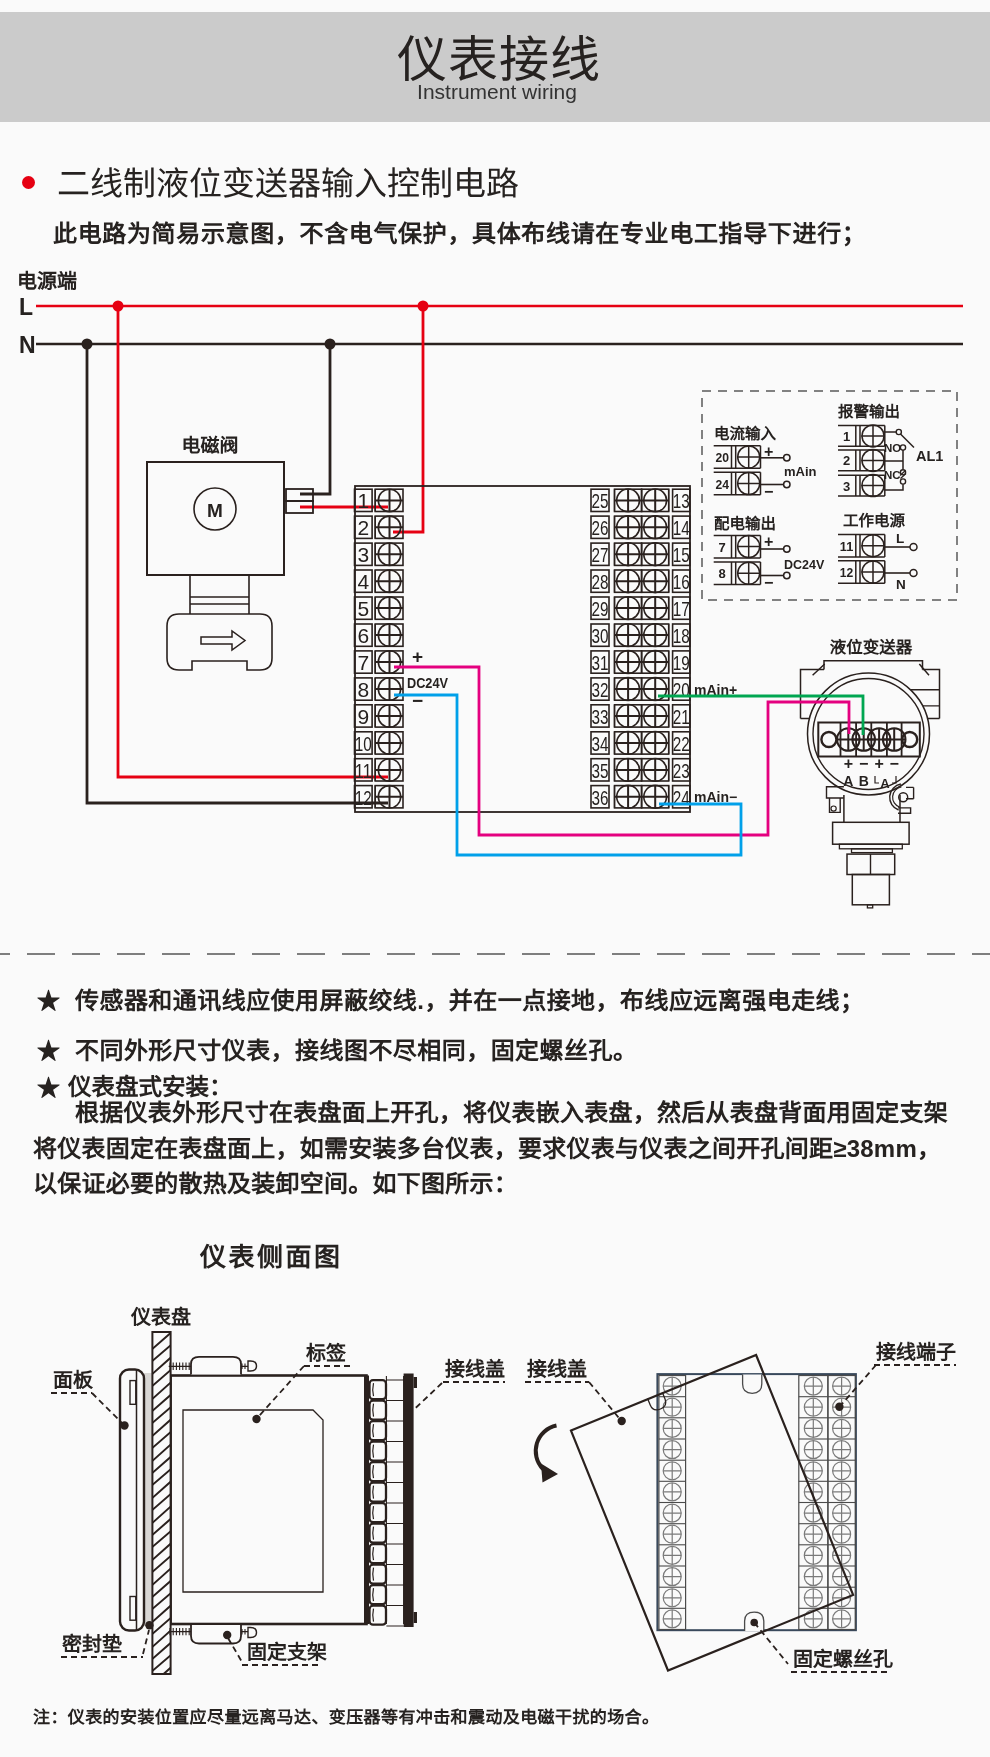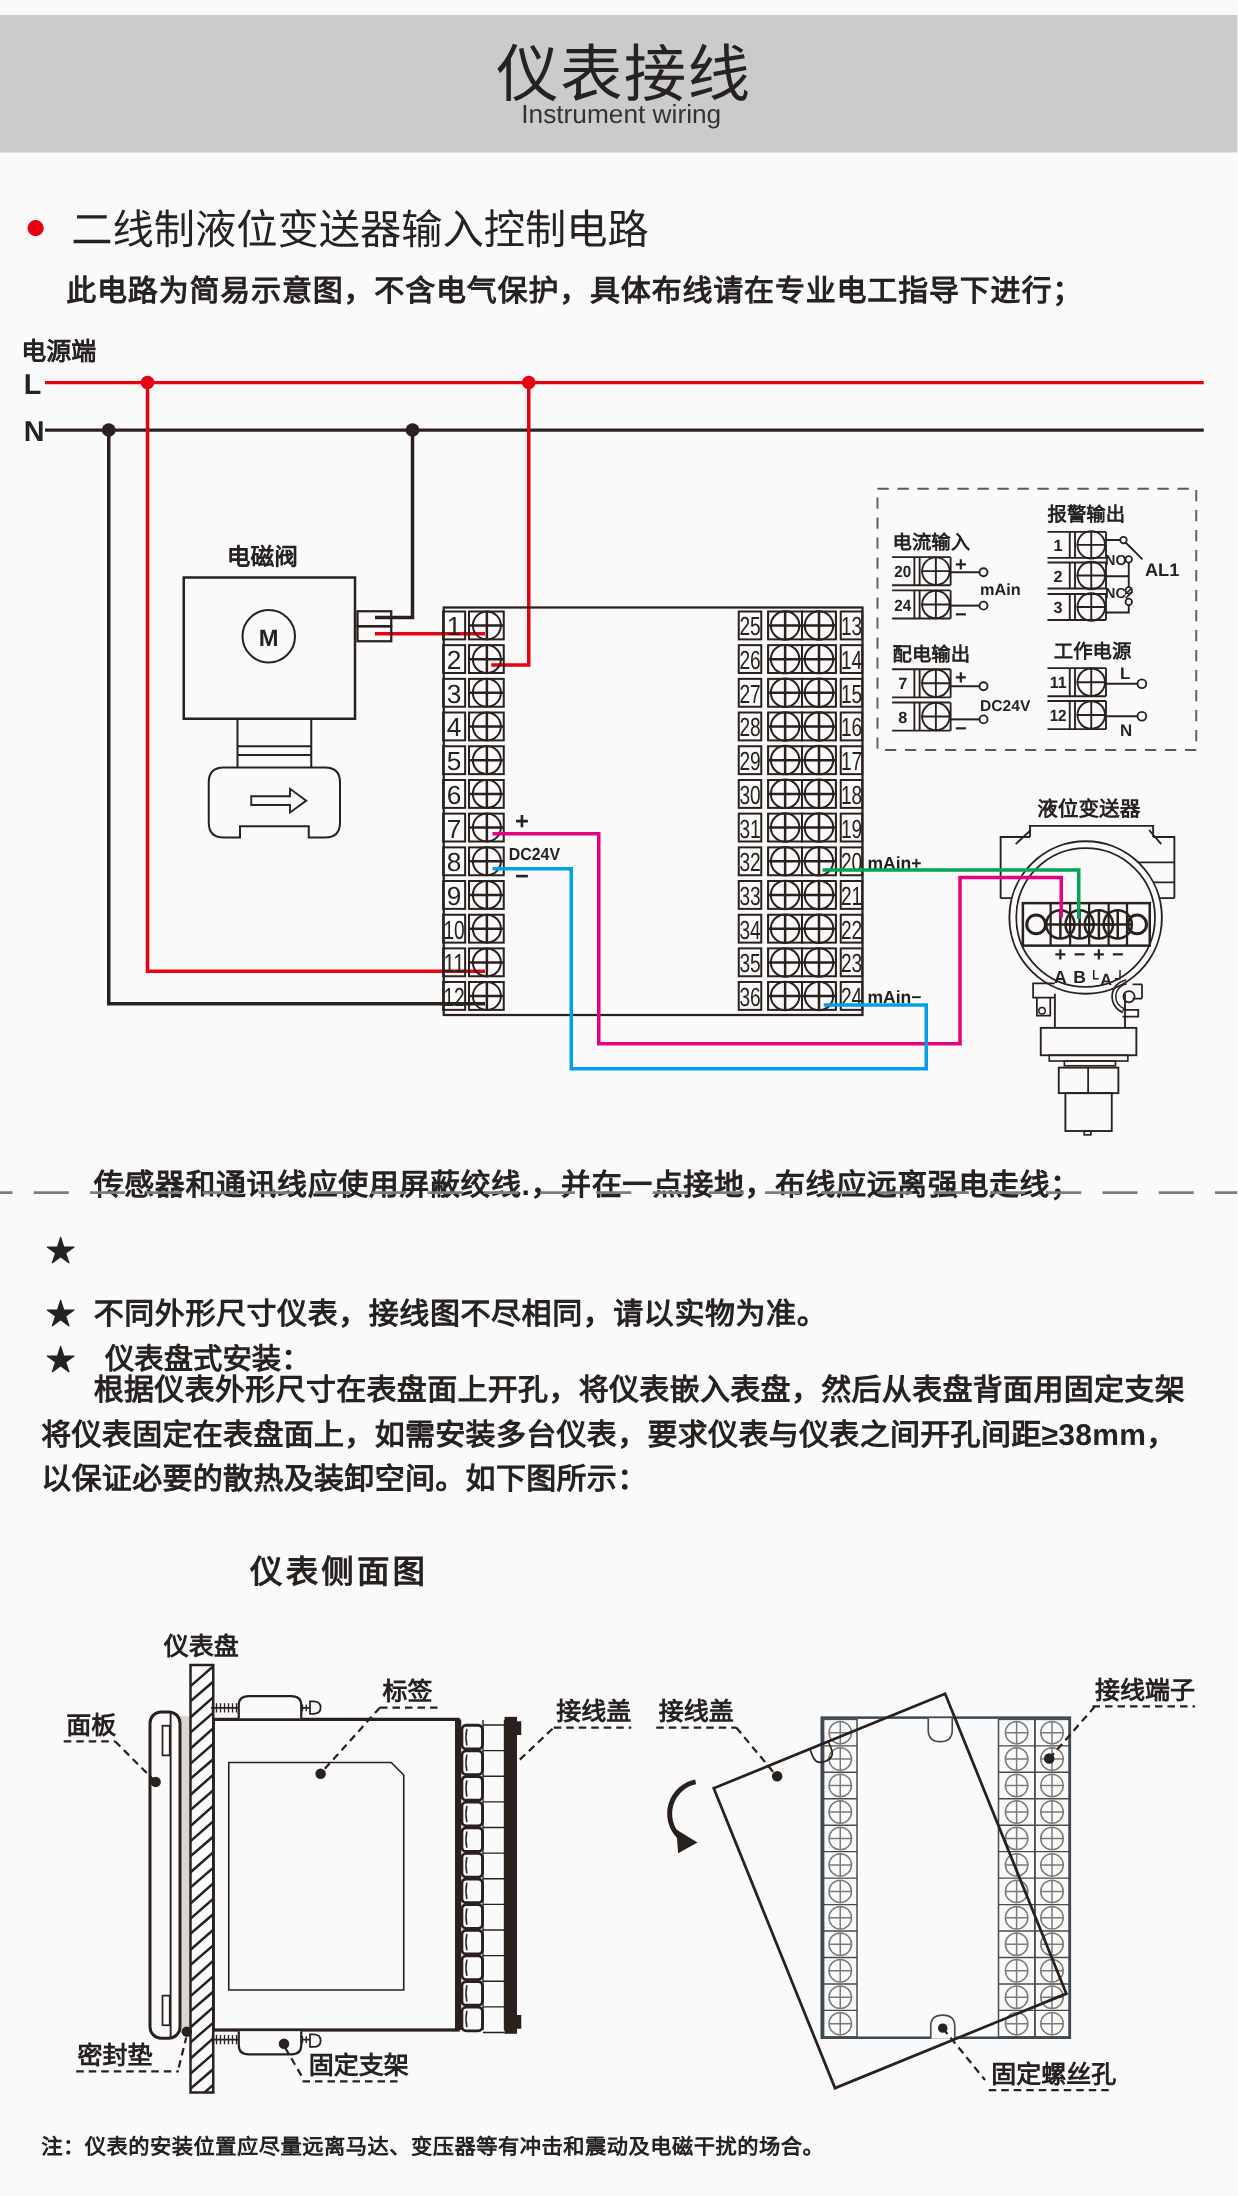--- a/index.html
+++ b/index.html
@@ -19,27 +19,27 @@
 
 <div class="abs" style="left:2px;top:80px;width:990px;text-align:center;font-size:21px;color:#333">Instrument wiring</div>
 
 <div class="abs" style="left:21.5px;top:175.5px;width:13px;height:13px;border-radius:50%;background:#e60012"></div>
 
 <div class="abs" style="left:57px;top:166px;font-size:33px;font-weight:500;line-height:36px">二线制液位变送器输入控制电路</div>
 
 <div class="abs" style="left:53px;top:219px;font-size:24px;font-weight:600;line-height:30px;letter-spacing:0.65px">此电路为简易示意图，不含电气保护，具体布线请在专业电工指导下进行；</div>
 
 <div class="abs" style="left:37px;top:982px;font-size:23px;font-weight:600">★</div>
-<div class="abs" style="left:75px;top:928px;font-size:24px;font-weight:600;letter-spacing:0.45px">传感器和通讯线应使用屏蔽绞线.，并在一点接地，布线应远离强电走线；</div>
+<div class="abs" style="left:75px;top:981px;font-size:24px;font-weight:600;letter-spacing:0.45px">传感器和通讯线应使用屏蔽绞线.，并在一点接地，布线应远离强电走线；</div>
 
 <div class="abs" style="left:37px;top:1032px;font-size:23px;font-weight:600">★</div>
-<div class="abs" style="left:75px;top:1031px;font-size:24px;font-weight:600;letter-spacing:0.45px">不同外形尺寸仪表，接线图不尽相同，请以实物为准。</div>
+<div class="abs" style="left:75px;top:1031px;font-size:24px;font-weight:600;letter-spacing:0.45px">不同外形尺寸仪表，接线图不尽相同，固定螺丝孔。</div>
 
 <div class="abs" style="left:37px;top:1069px;font-size:23px;font-weight:600">★</div>
-<div class="abs" style="left:84px;top:1068px;font-size:23.5px;font-weight:600">仪表盘式安装：</div>
+<div class="abs" style="left:68px;top:1068px;font-size:23.5px;font-weight:600">仪表盘式安装：</div>
 
 <div class="abs" style="left:33px;top:1095px;width:940px;font-size:24px;font-weight:600;line-height:35.5px;letter-spacing:0.25px"><span style="display:inline-block;width:42px"></span>根据仪表外形尺寸在表盘面上开孔，将仪表嵌入表盘，然后从表盘背面用固定支架<br>将仪表固定在表盘面上，如需安装多台仪表，要求仪表与仪表之间开孔间距≥38mm，<br>以保证必要的散热及装卸空间。如下图所示：</div>
 
 <div class="abs" style="left:200px;top:1236px;font-size:26px;font-weight:700;font-family:'Liberation Serif',serif;letter-spacing:2.5px">仪表侧面图</div>
 
 <div class="abs" style="left:33px;top:1703px;font-size:17px;font-weight:600;letter-spacing:0.4px">注：仪表的安装位置应尽量远离马达、变压器等有冲击和震动及电磁干扰的场合。</div>
 
 <svg class="abs" style="left:0;top:0" width="990" height="1757" viewBox="0 0 990 1757" xmlns="http://www.w3.org/2000/svg">
 <g fill="none" stroke-linecap="butt">
 

